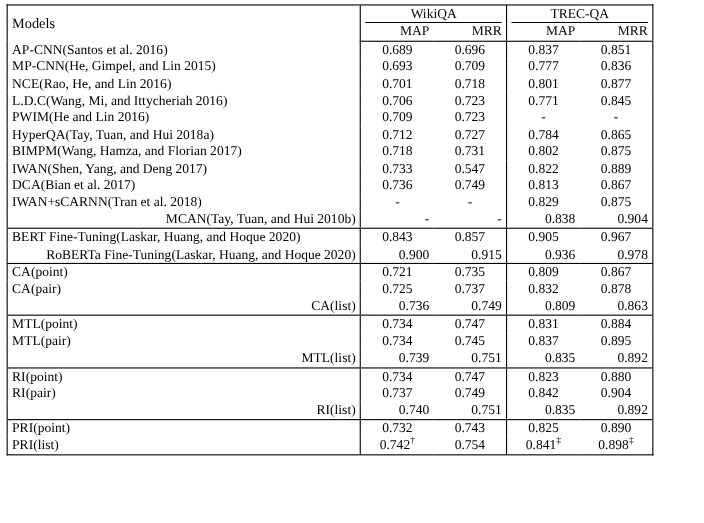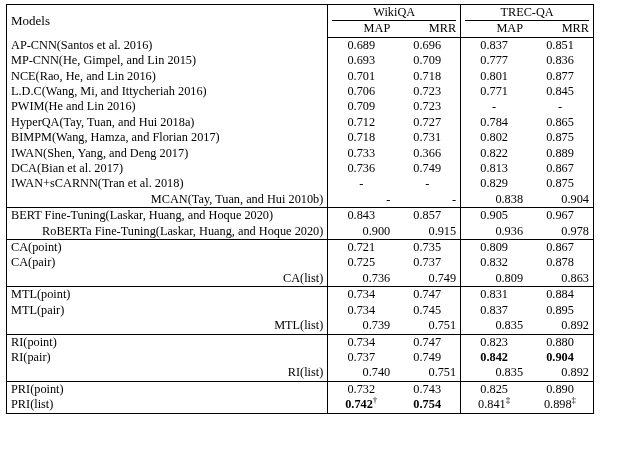--- a/index.html
+++ b/index.html
@@ -45,21 +45,21 @@
   .num { text-align: center; width: 62px; }
   .grp-head { text-align: center; }
   .midrule td { border-bottom: 1.1px solid #000; text-align: right; }
   .cmidrule-span {
     display: block;
     border-bottom: 1.1px solid #000;
     height: 15.4px;
     line-height: 15.4px;
   }
   .hdr-models { font-size: 13px; }
-  .b { font-weight: bold; text-align: right; }
+  .b { font-weight: normal; text-align: right; }
   sup { font-size: 9px; vertical-align: super; line-height: 0; }
 </style>
 </head>
 <body>
 
 <div id="table-wrap">
   <table class="results">
     <colgroup>
       <col style="width:300px">
       <col style="width:62px">
@@ -130,21 +130,21 @@
         <tr>
           <td class="model-col">BIMPM(Wang, Hamza, and Florian 2017)</td>
           <td class="num vr-left"><span>0.718</span></td>
           <td class="num"><span>0.731</span></td>
           <td class="num vr-left"><span>0.802</span></td>
           <td class="num"><span>0.875</span></td>
         </tr>
         <tr>
           <td class="model-col">IWAN(Shen, Yang, and Deng 2017)</td>
           <td class="num vr-left"><span>0.733</span></td>
-          <td class="num"><span>0.366</span></td>
+          <td class="num"><span>0.547</span></td>
           <td class="num vr-left"><span>0.822</span></td>
           <td class="num"><span>0.889</span></td>
         </tr>
         <tr>
           <td class="model-col">DCA(Bian et al. 2017)</td>
           <td class="num vr-left"><span>0.736</span></td>
           <td class="num"><span>0.749</span></td>
           <td class="num vr-left"><span>0.813</span></td>
           <td class="num"><span>0.867</span></td>
         </tr>

